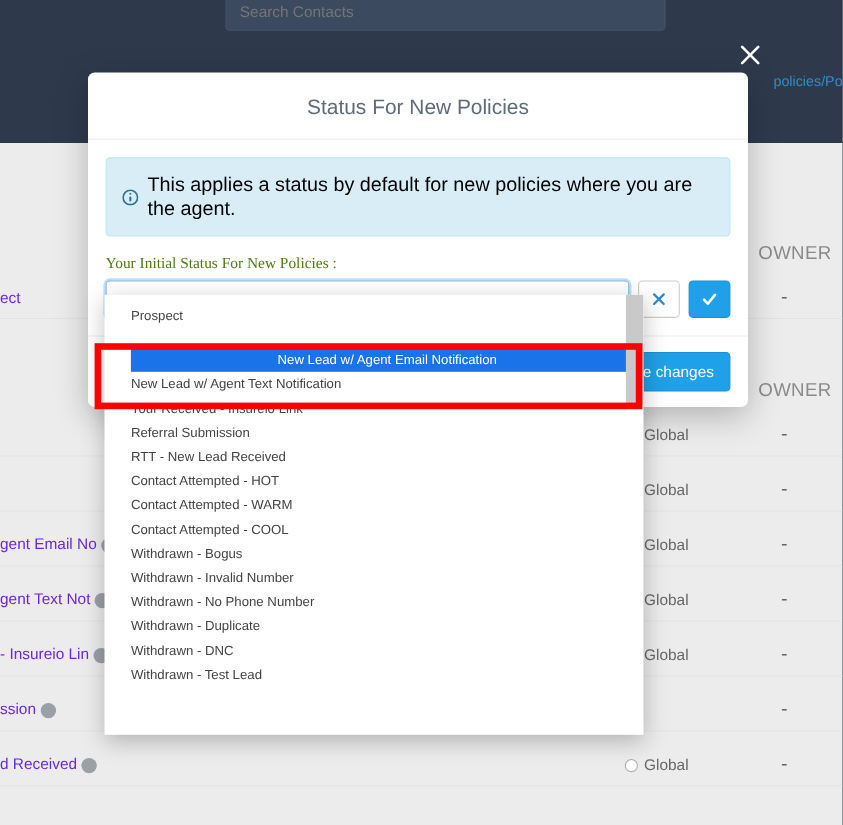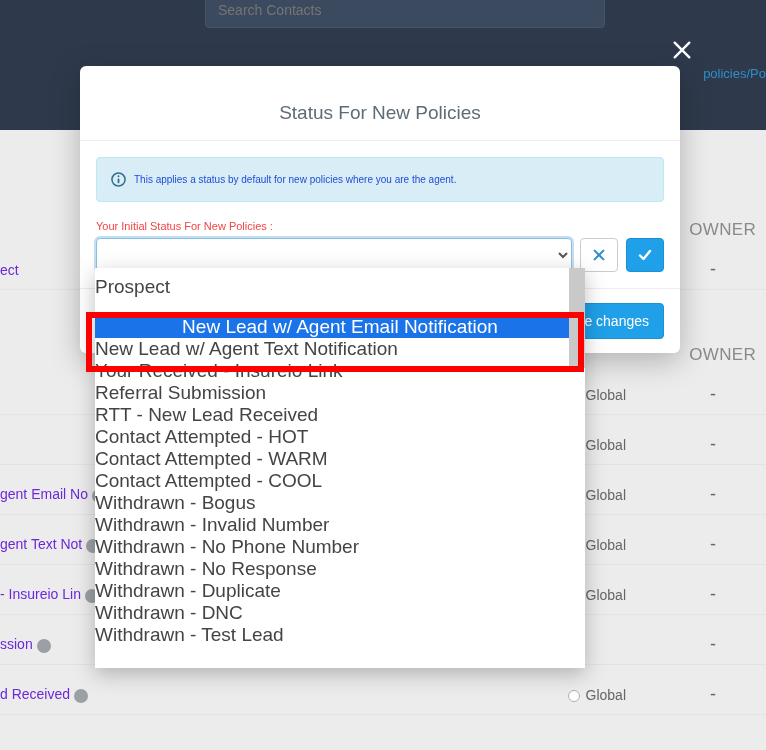--- a/index.html
+++ b/index.html
@@ -38,34 +38,34 @@
   }
   .modal-close svg { width: 22px; height: 22px; }
 
   
   .modal {
     position: absolute; left: 80px; top: 66px; width: 600px;
     background: #fff; border-radius: 6px; box-shadow: 0 8px 30px rgba(0,0,0,.25);
     padding: 0;
   }
   .modal-header {
-    padding: 36px 16px 16px; text-align: center; border-bottom: 1px solid #eee;
+    padding: 22px 16px 16px; text-align: center; border-bottom: 1px solid #eee;
   }
   .modal-title { color: #5f6b77; font-size: 19px; font-weight: 400; }
 
   .modal-body { padding: 16px; }
   .info-box {
-    background: #d9edf7; border: 1px solid #bce8f1; color: #1d4ed8;
-    border-radius: 4px; padding: 14px 14px; font-size: 10px;
+    background: #d9edf7; border: 1px solid #bce8f1; color: #000000;
+    border-radius: 4px; padding: 14px 14px; font-size: 18px;
     display: flex; align-items: center; gap: 8px;
   }
   .info-icon { width: 15px; height: 15px; flex: none; }
 
   .field-label {
-    color: #ef4444; font-size: 11px; margin: 18px 0 6px;
+    color: #4d7c0f; font-size: 14px; margin: 18px 0 6px; font-family: Liberation Serif, serif;
   }
   .select-row { display: flex; gap: 8px; align-items: stretch; }
   .select-native {
     flex: 1; height: 34px; border: 1px solid #8bbfe2; border-radius: 4px;
     box-shadow: 0 0 0 2px rgba(102,175,233,.4);
     background: #fff; font-size: 14px; color: #555; padding: 4px 6px;
     appearance: auto;
   }
   .btn-clear, .btn-confirm {
     width: 38px; height: 34px; border: 1px solid #ccc; border-radius: 4px;
@@ -90,22 +90,23 @@
   .dropdown-panel {
     position: absolute; left: 95px; top: 268px; width: 490px; height: 400px;
     background: #fff; box-shadow: 0 6px 20px rgba(0,0,0,.25);
     overflow: hidden;
   }
   .dropdown-scrollbar {
     position: absolute; right: 0; top: 0; width: 16px; height: 100px;
     background: #c9c9c9;
   }
   .dd-item {
-    padding: 1px 0; font-size: 19px; color: #444; line-height: 20px;
+    padding: 1px 0; font-size: 12px; color: #444; line-height: 20px;
     cursor: pointer;
+    margin-left: 24px;
   }
   .dd-item.highlighted {
     background: #1a73e8; color: #fff; text-align: center;
   }
   .dd-spacer { height: 8px; }
 
   
   .callout {
     position: absolute; left: 86px; top: 312px; width: 498px; height: 60px;
     border: 6px solid #ff0000; pointer-events: none;
@@ -211,20 +212,19 @@
       <div class="dd-item">New Lead w/ Agent Text Notification</div>
       <div class="dd-item">Your Received - Insureio Link</div>
       <div class="dd-item">Referral Submission</div>
       <div class="dd-item">RTT - New Lead Received</div>
       <div class="dd-item">Contact Attempted - HOT</div>
       <div class="dd-item">Contact Attempted - WARM</div>
       <div class="dd-item">Contact Attempted - COOL</div>
       <div class="dd-item">Withdrawn - Bogus</div>
       <div class="dd-item">Withdrawn - Invalid Number</div>
       <div class="dd-item">Withdrawn - No Phone Number</div>
-      <div class="dd-item">Withdrawn - No Response</div>
       <div class="dd-item">Withdrawn - Duplicate</div>
       <div class="dd-item">Withdrawn - DNC</div>
       <div class="dd-item">Withdrawn - Test Lead</div>
     </div>
 </div>
 
 <div class="callout"></div>
 
 </body></html>

